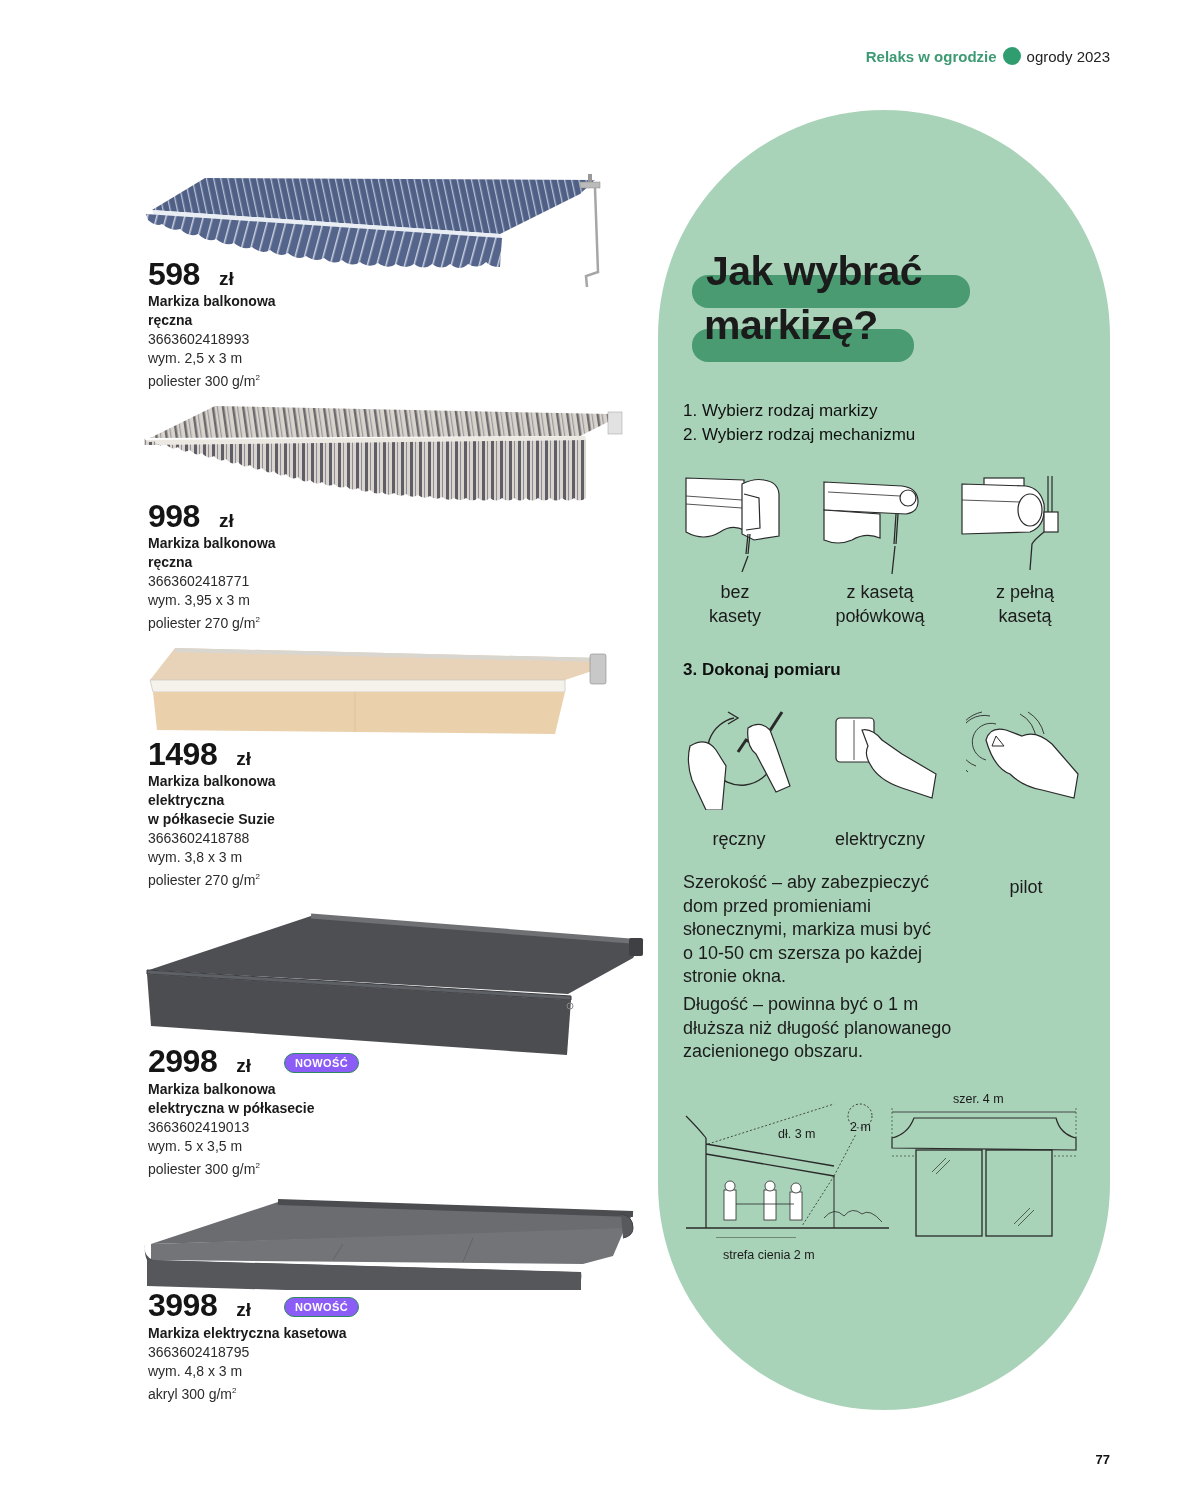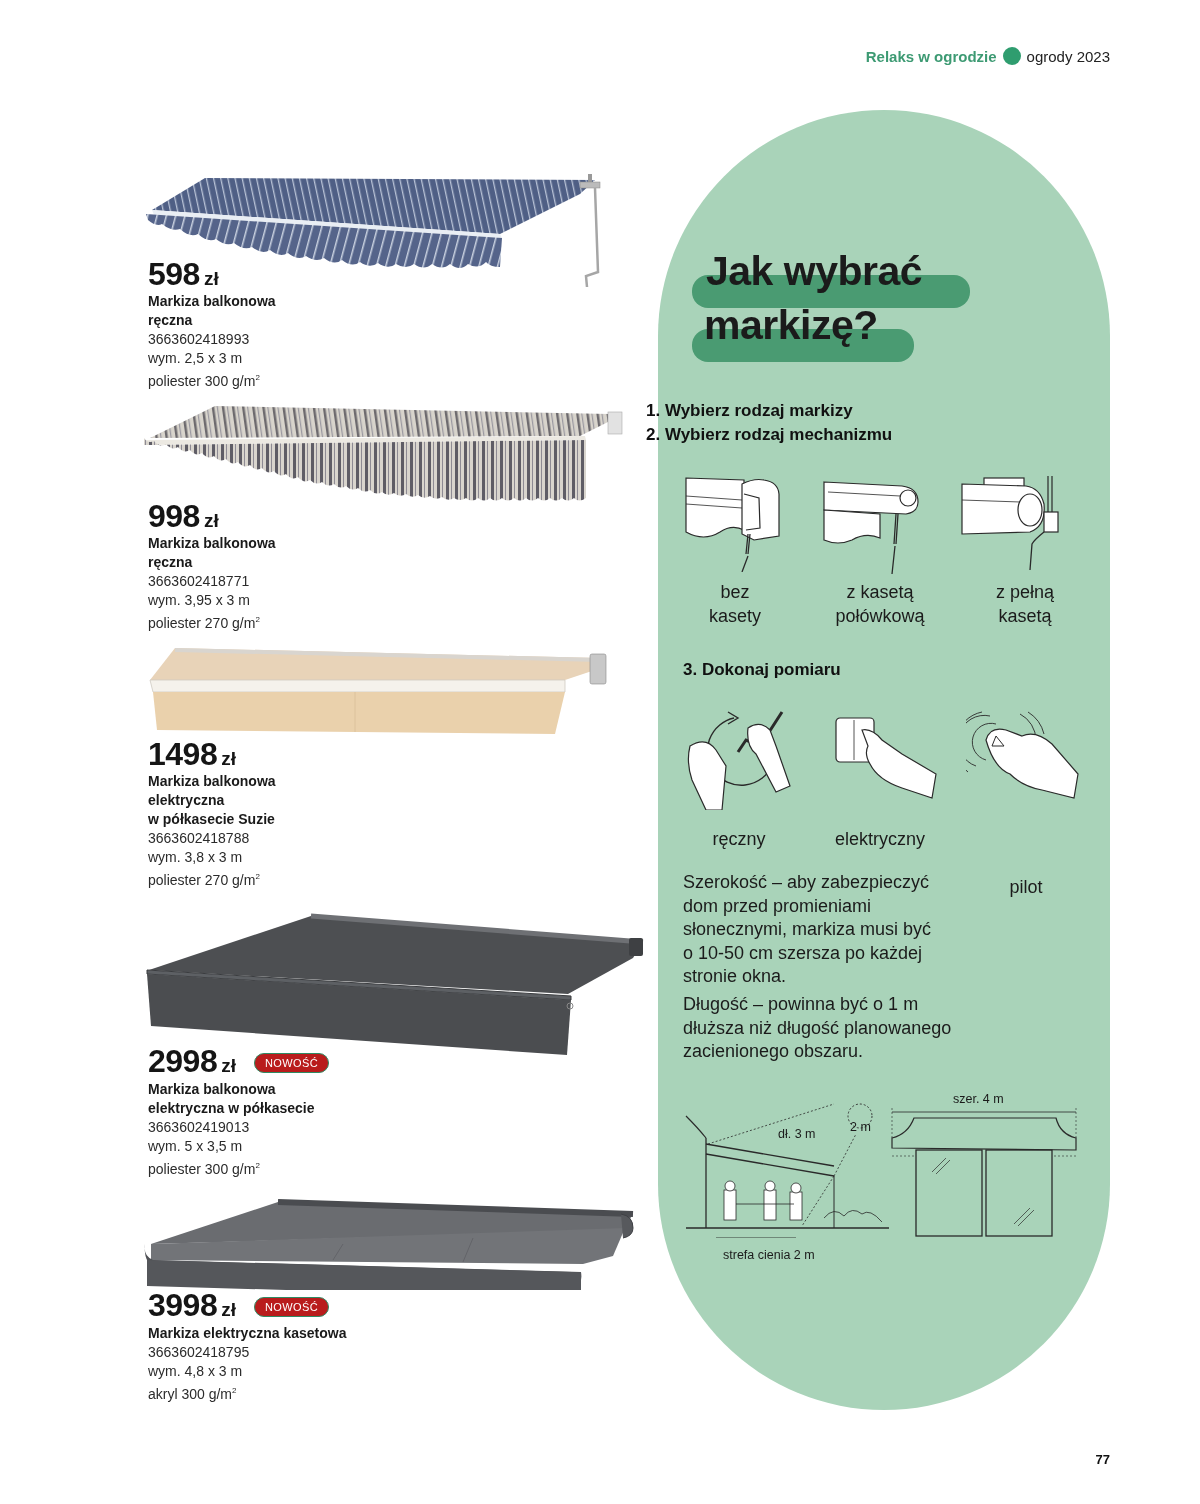--- a/index.html
+++ b/index.html
@@ -8,33 +8,33 @@
 
   
   .header { position: absolute; top: 47px; right: 90px; display: flex; align-items: center; gap: 6px; font-size: 15px; }
   .header .section { color: #3d9a73; font-weight: bold; }
   .header .dot { width: 18px; height: 18px; border-radius: 50%; background: #2f9d6f; display: inline-block; }
   .header .edition { color: #222; text-align: center; }
 
   
   .product-img { position: absolute; }
   .product-info { position: absolute; left: 148px; width: 240px; }
-  .price-row { display: flex; align-items: baseline; gap: 4px; }
+  .price-row { display: flex; align-items: baseline; gap: 19px; }
   .price { font-size: 32px; font-weight: bold; letter-spacing: -0.5px; line-height: 1; color: #151515; }
   .currency { font-size: 19px; font-weight: bold; color: #151515; }
-  .badge { margin-left: 14px; background: #b91c1c; color: #fff; font-size: 11px; font-weight: normal; padding: 3px 10px; border-radius: 12px; letter-spacing: 0.4px; position: relative; top: -5px; border: 1px solid #2f8a63; }
+  .badge { margin-left: 14px; background: #8b5cf6; color: #fff; font-size: 11px; font-weight: bold; padding: 3px 10px; border-radius: 12px; letter-spacing: 0.4px; position: relative; top: -5px; border: 1px solid #2f8a63; }
   .pname { font-size: 14px; font-weight: bold; line-height: 19px; margin-top: 2px; color: #1a1a1a; }
   .pline { font-size: 14px; line-height: 19px; color: #2b2b2b; }
   sup { font-size: 8px; }
 
   
   .panel { position: absolute; left: 658px; top: 110px; width: 452px; height: 1300px; background: #a9d3b9; border-radius: 226px; }
   .title-line { position: absolute; font-size: 41px; font-weight: bold; color: #1b1b1b; letter-spacing: -0.5px; }
   .title-bar { position: absolute; background: #4a9b72; border-radius: 16px; height: 33px; }
-  .steps { position: absolute; left: 646px; top: 399px; font-size: 17px; font-weight: bold; line-height: 24px; color: #111; }
+  .steps { position: absolute; left: 683px; top: 399px; font-size: 17px; font-weight: normal; line-height: 24px; color: #111; }
   .step3 { position: absolute; left: 683px; top: 660px; font-size: 17px; font-weight: bold; color: #111; }
   .opt-label { position: absolute; text-align: center; font-size: 18px; line-height: 24px; color: #1b1b1b; width: 150px; }
   .illus { position: absolute; }
   .body-text { position: absolute; left: 683px; font-size: 18px; line-height: 23.5px; color: #1b1b1b; width: 320px; }
   .diagram-label { position: absolute; font-size: 12.5px; color: #1b1b1b; }
 
   .page-num { position: absolute; right: 90px; top: 1452px; font-size: 13px; font-weight: bold; color: #111; margin-left: 36px; }
 </style>
 </head>
 <body>

